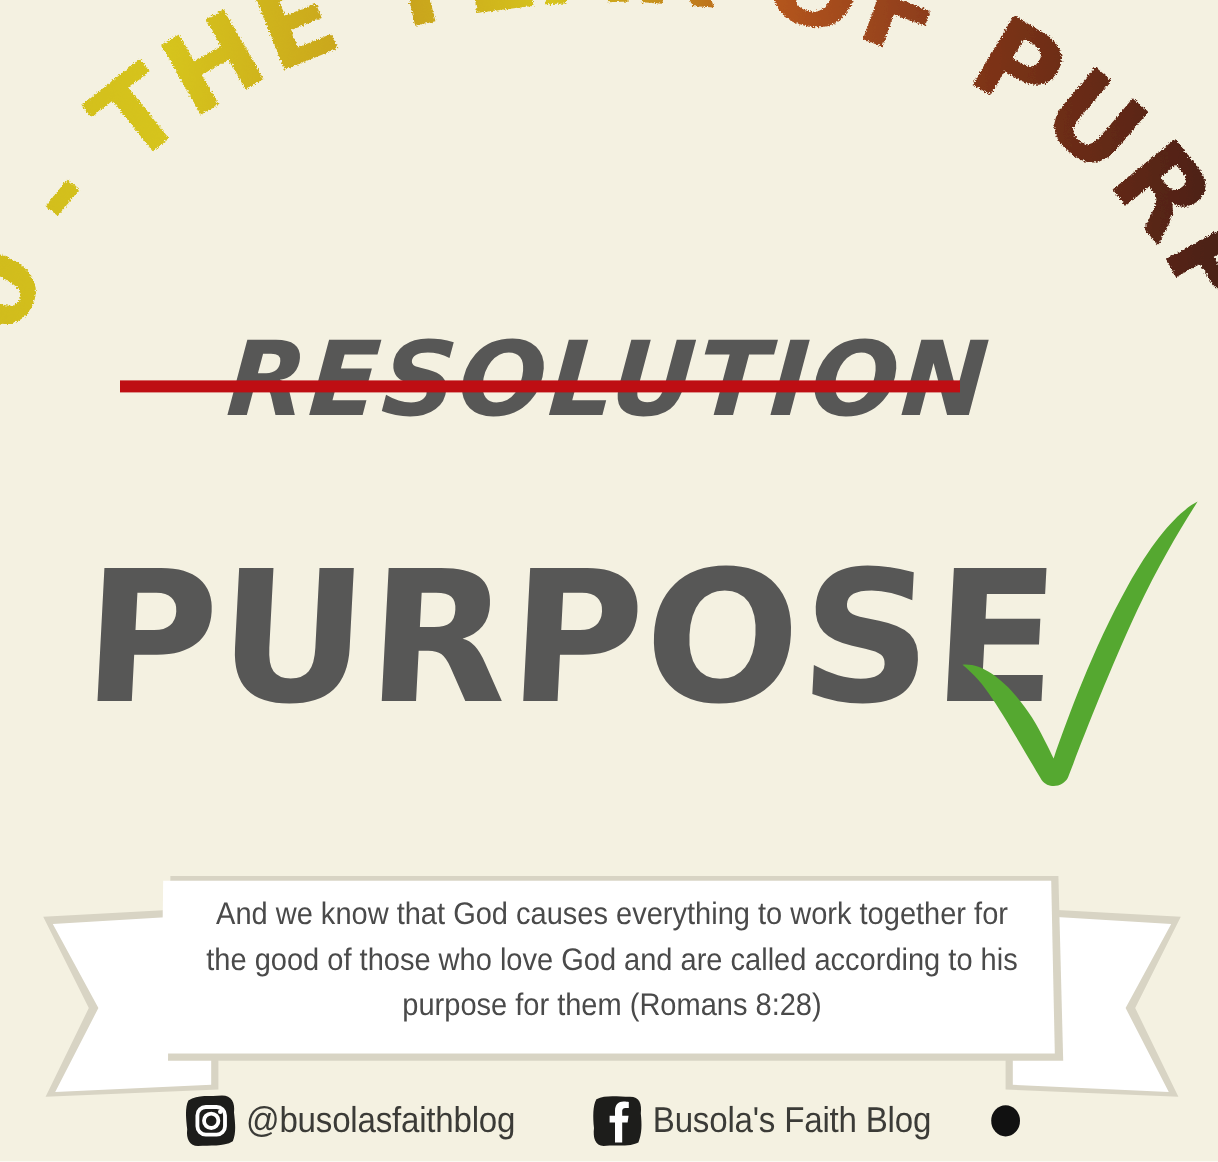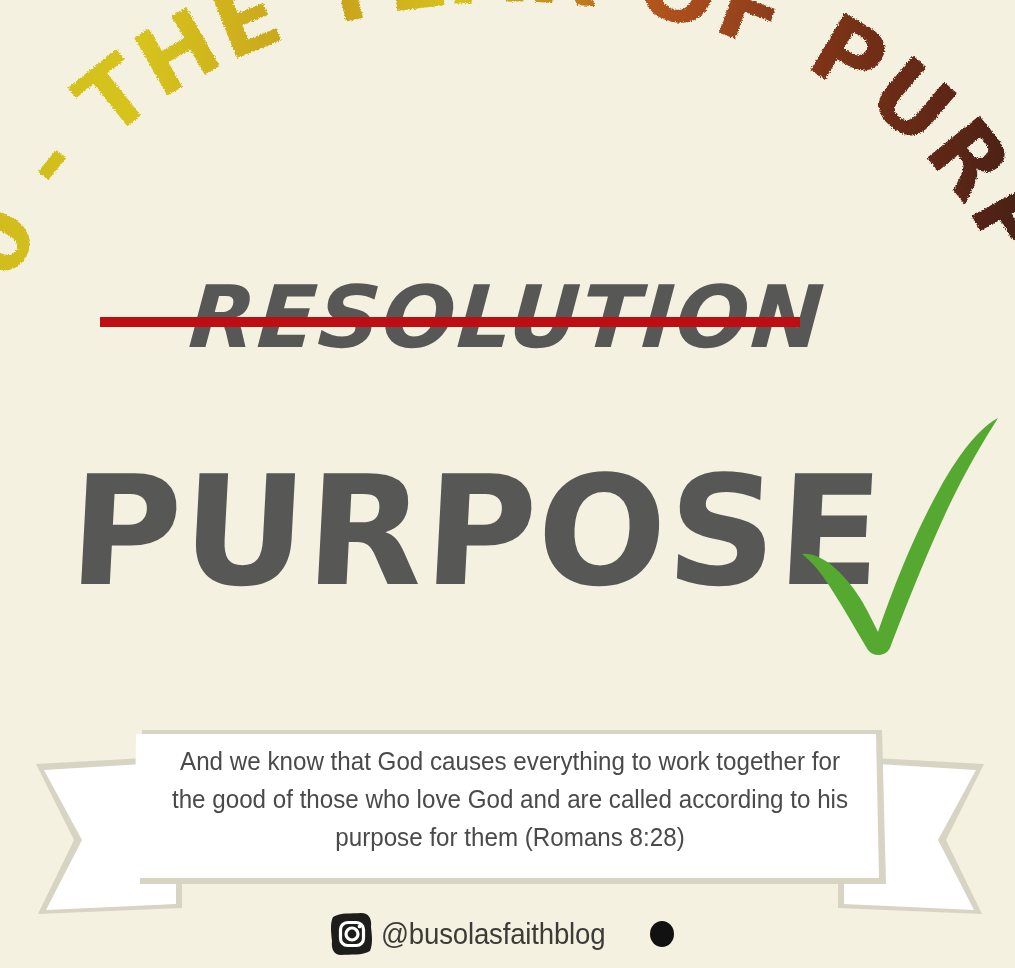--- a/index.html
+++ b/index.html
@@ -132,21 +132,21 @@
   
   #footer {
     position: absolute;
     left: 0;
     top: 900px;
     width: 1015px;
     height: 68px;
     display: flex;
     align-items: center;
     justify-content: center;
-    gap: 0;
+    gap: 16px;
   }
   .footer-item {
     display: flex;
     align-items: center;
   }
   .footer-text {
     font-family: "Liberation Sans", sans-serif;
     font-size: 30px;
     color: #3b3b37;
     letter-spacing: -0.2px;
@@ -253,19 +253,33 @@
           <rect x="11.5" y="12.5" width="23" height="23" rx="7" ry="7" fill="none" stroke="#ffffff" stroke-width="3.2"></rect>
           <circle cx="23" cy="24" r="6" fill="none" stroke="#ffffff" stroke-width="3.2"></circle>
           <circle cx="30.6" cy="16.4" r="1.9" fill="#ffffff"></circle>
         </svg>
       </span>
       <span class="footer-text">@busolasfaithblog</span>
     </div>
 
     <span class="gap-sm"></span>
 
+    <div class="footer-item">
+      <span class="brush-icon">
+        <svg viewBox="0 0 46 48" xmlns="http://www.w3.org/2000/svg">
+          <path d="M5 6 C 13 2, 23 4, 33 4 C 41 4, 43 10, 42 18
+                   C 43 27, 43 35, 40 42 C 32 46, 21 44, 11 45
+                   C 4 45, 2 38, 3 30 C 2 21, 2 11, 5 6 Z" fill="#1d1d1b"></path>
+          <path d="M26.5 42 L26.5 25.5 L31 25.5 L31.8 19.8 L26.5 19.8 L26.5 16.4
+                   C 26.5 14.6, 27.1 13.4, 29.8 13.4 L32 13.4 L32 8.3
+                   C 31.2 8.2, 29.5 8, 27.6 8 C 23.5 8, 20.5 10.6, 20.5 15.6
+                   L20.5 19.8 L16 19.8 L16 25.5 L20.5 25.5 L20.5 42 Z" fill="#ffffff"></path>
+        </svg>
+      </span>
+      <span class="footer-text">Busola's Faith Blog</span>
+    </div>
 
     <span class="bullet-dot"></span>
 
 
   </div>
 
 </div>
 
 </body></html>

